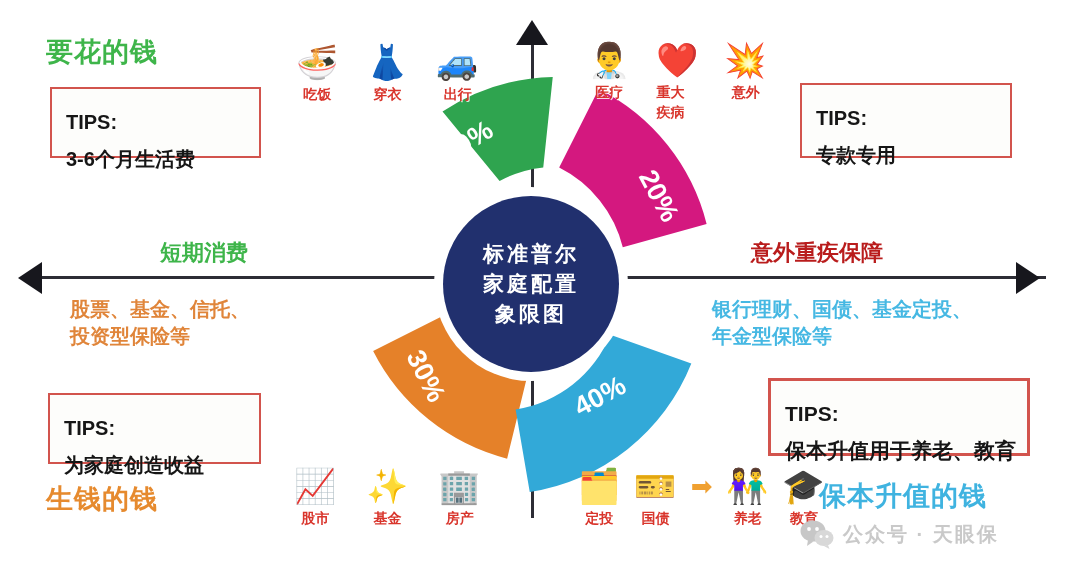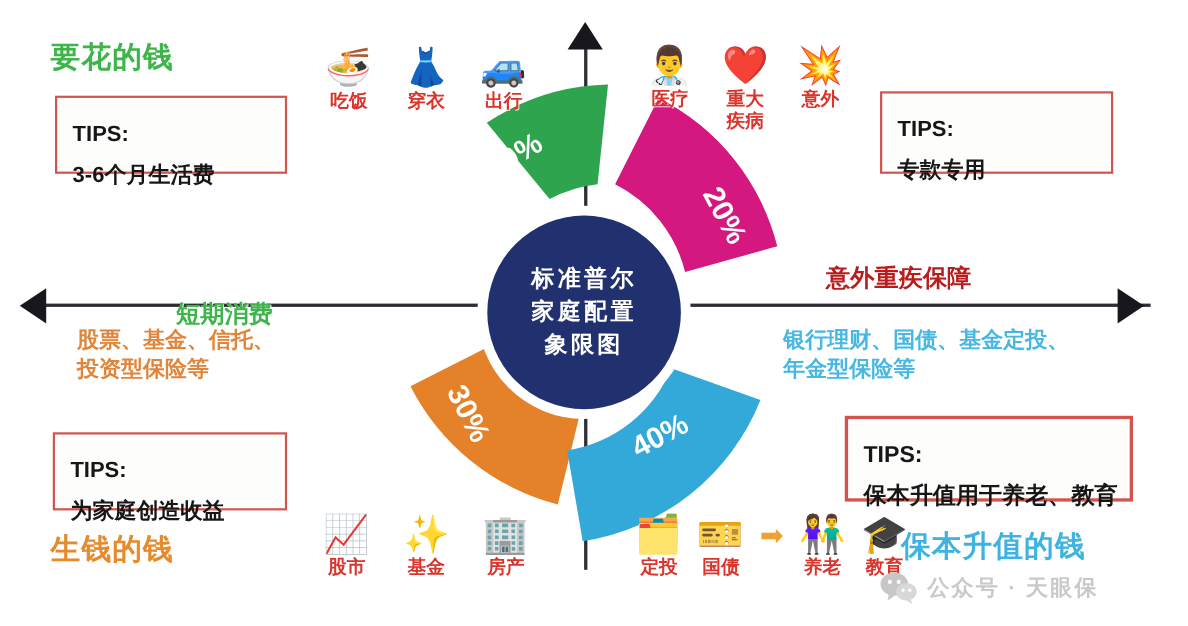--- a/index.html
+++ b/index.html
@@ -66,24 +66,23 @@
   .arc-label{
     fill:#ffffff;font-family:"Liberation Sans","DejaVu Sans",sans-serif;
     font-weight:bold;font-size:27px;
   }
 
   
   .icon-row{display:flex;align-items:flex-start;}
   .icon-cell{display:flex;flex-direction:column;align-items:center;}
   .icon-glyph{font-size:34px;line-height:38px;height:40px;display:flex;align-items:center;justify-content:center;}
   .icon-label{
-    color:#d9352c;font-weight:bold;font-size:17px;line-height:20px;
-    text-align:center;white-space:nowrap;margin-top:2px;
+    color:#d9352c;font-weight:bold;font-size:14px;line-height:20px;
+    white-space:nowrap;margin-top:2px;
     text-shadow:1px 1px 0 rgba(255,255,255,.8);
-    font-family:Liberation Mono, monospace;
   }
   .icon-label.two-line{white-space:normal;width:42px;}
   #icons-tl{left:296px;top:42px;gap:28px;}
   #icons-tr{left:588px;top:40px;gap:26px;}
   #icons-bl{left:294px;top:466px;gap:30px;}
   #icons-br{left:578px;top:466px;gap:14px;}
   .arrow-sep{color:#f0a030;font-size:26px;line-height:40px;height:40px;display:flex;align-items:center;}
 
   
   #watermark{left:800px;top:519px;display:flex;align-items:center;gap:9px;}
@@ -135,21 +134,21 @@
   </div>
   <div class="abs tips-box" id="tips-bl">
     <div class="t-line">TIPS:</div>
     <div class="t-line">为家庭创造收益</div>
   </div>
   <div class="abs tips-box" id="tips-br">
     <div class="t-line">TIPS:</div>
     <div class="t-line">保本升值用于养老、教育</div>
   </div>
 
-  <div class="abs axis-label" id="ax-left" style="color: rgb(62, 181, 74); margin-top: 33px;">短期消费</div>
+  <div class="abs axis-label" id="ax-left" style="color: rgb(62, 181, 74);">短期消费</div>
   <div class="abs axis-label" id="ax-right" style="color: #b91c1c;">意外重疾保障</div>
 
   <div class="abs axis-sub" id="sub-left" style="color: rgb(224, 133, 58);">
     <div>股票、基金、信托、</div>
     <div>投资型保险等</div>
   </div>
   <div class="abs axis-sub" id="sub-right" style="color: rgb(70, 184, 227);">
     <div>银行理财、国债、基金定投、</div>
     <div>年金型保险等</div>
   </div>

